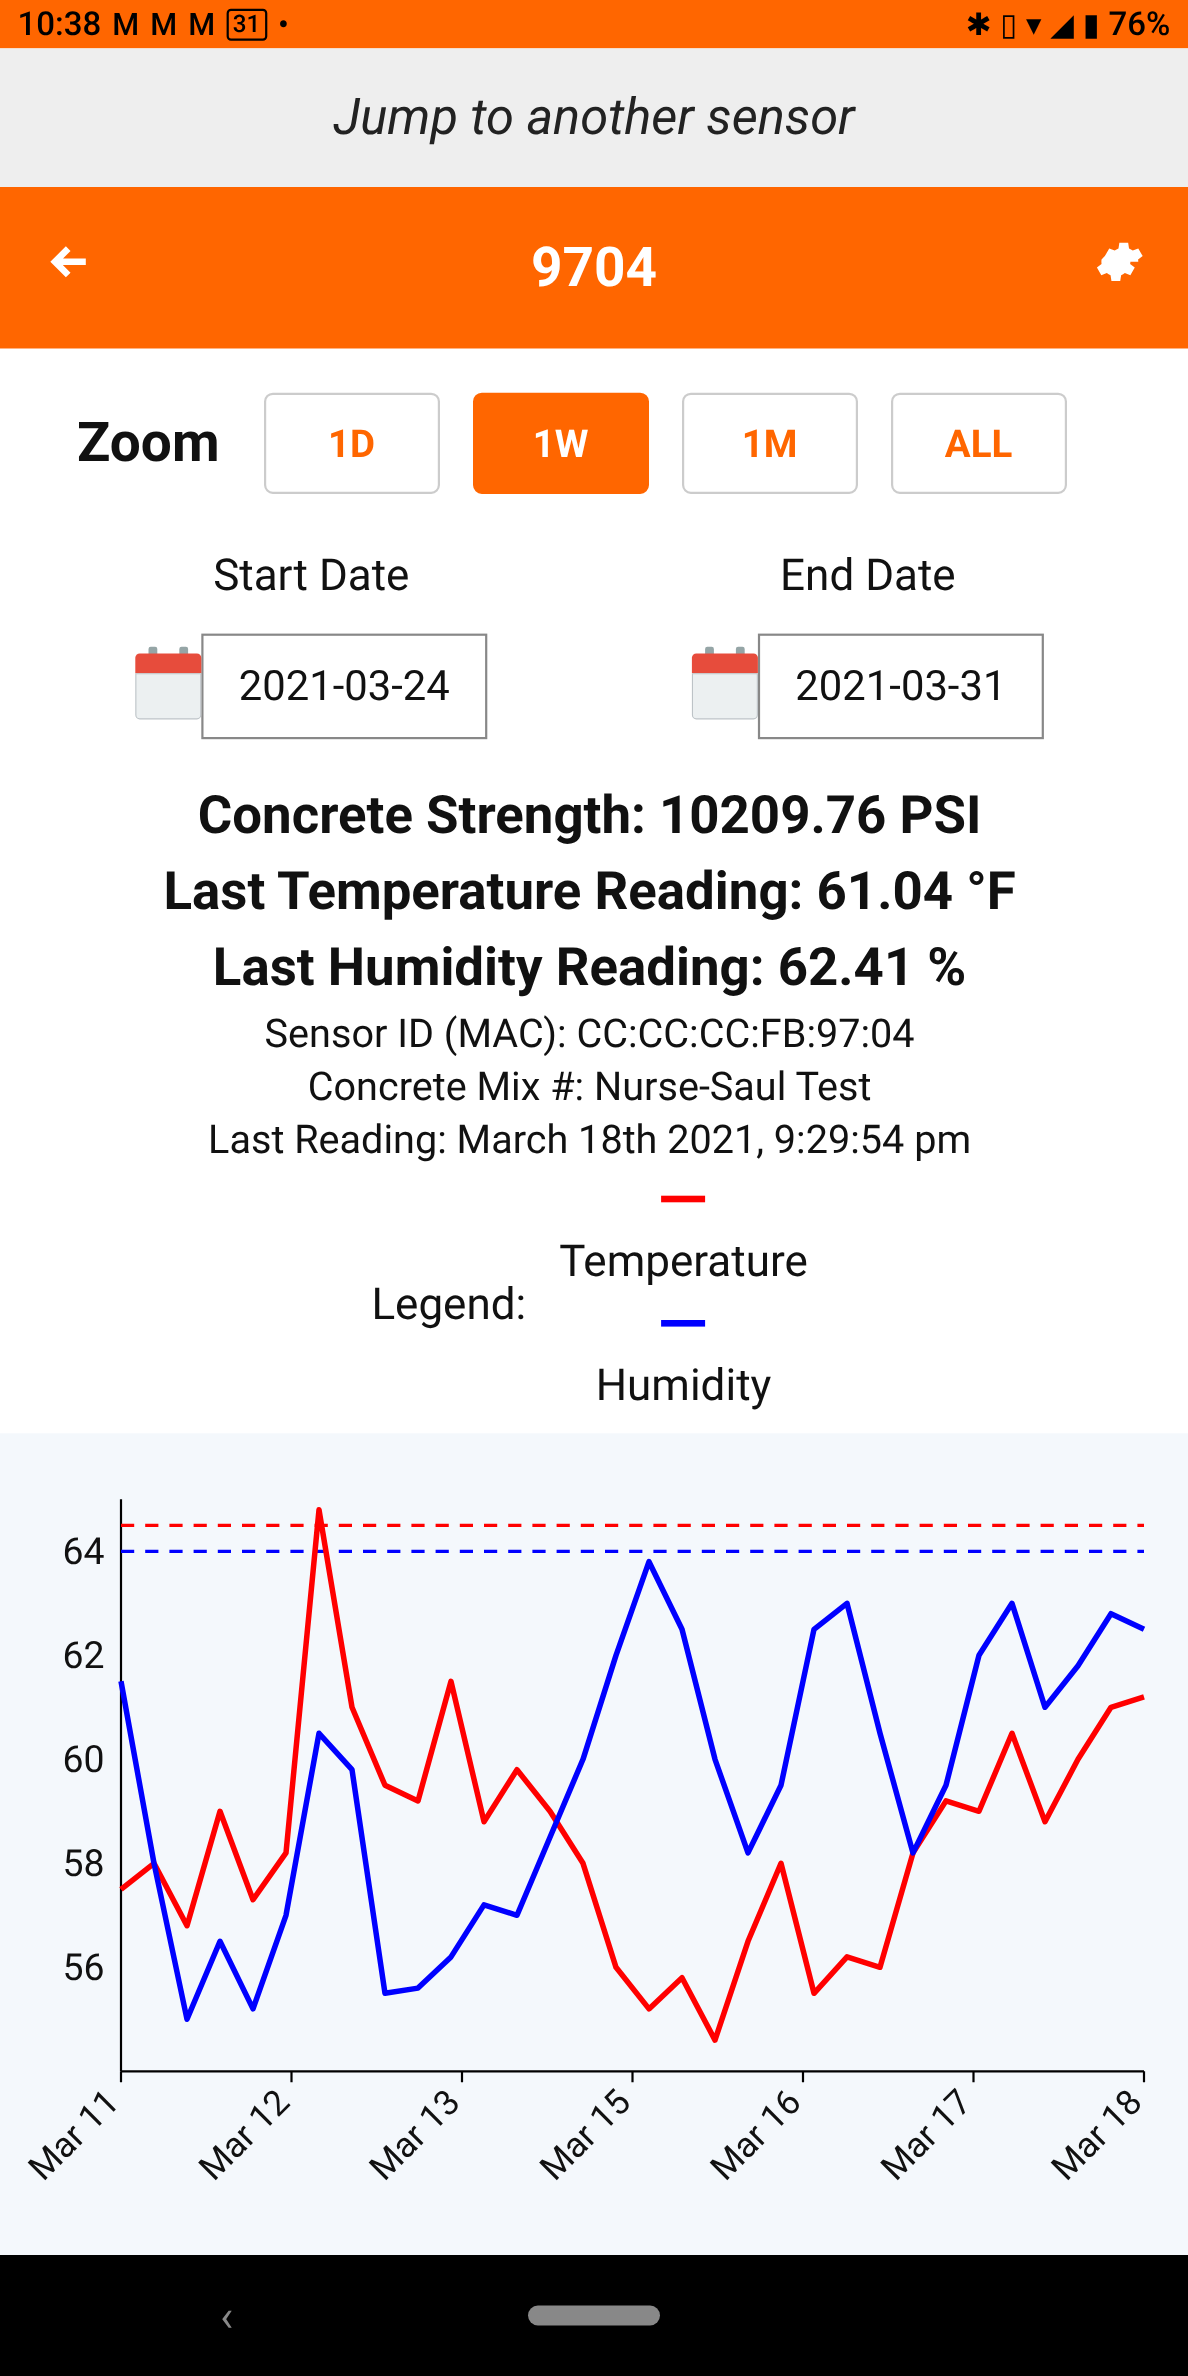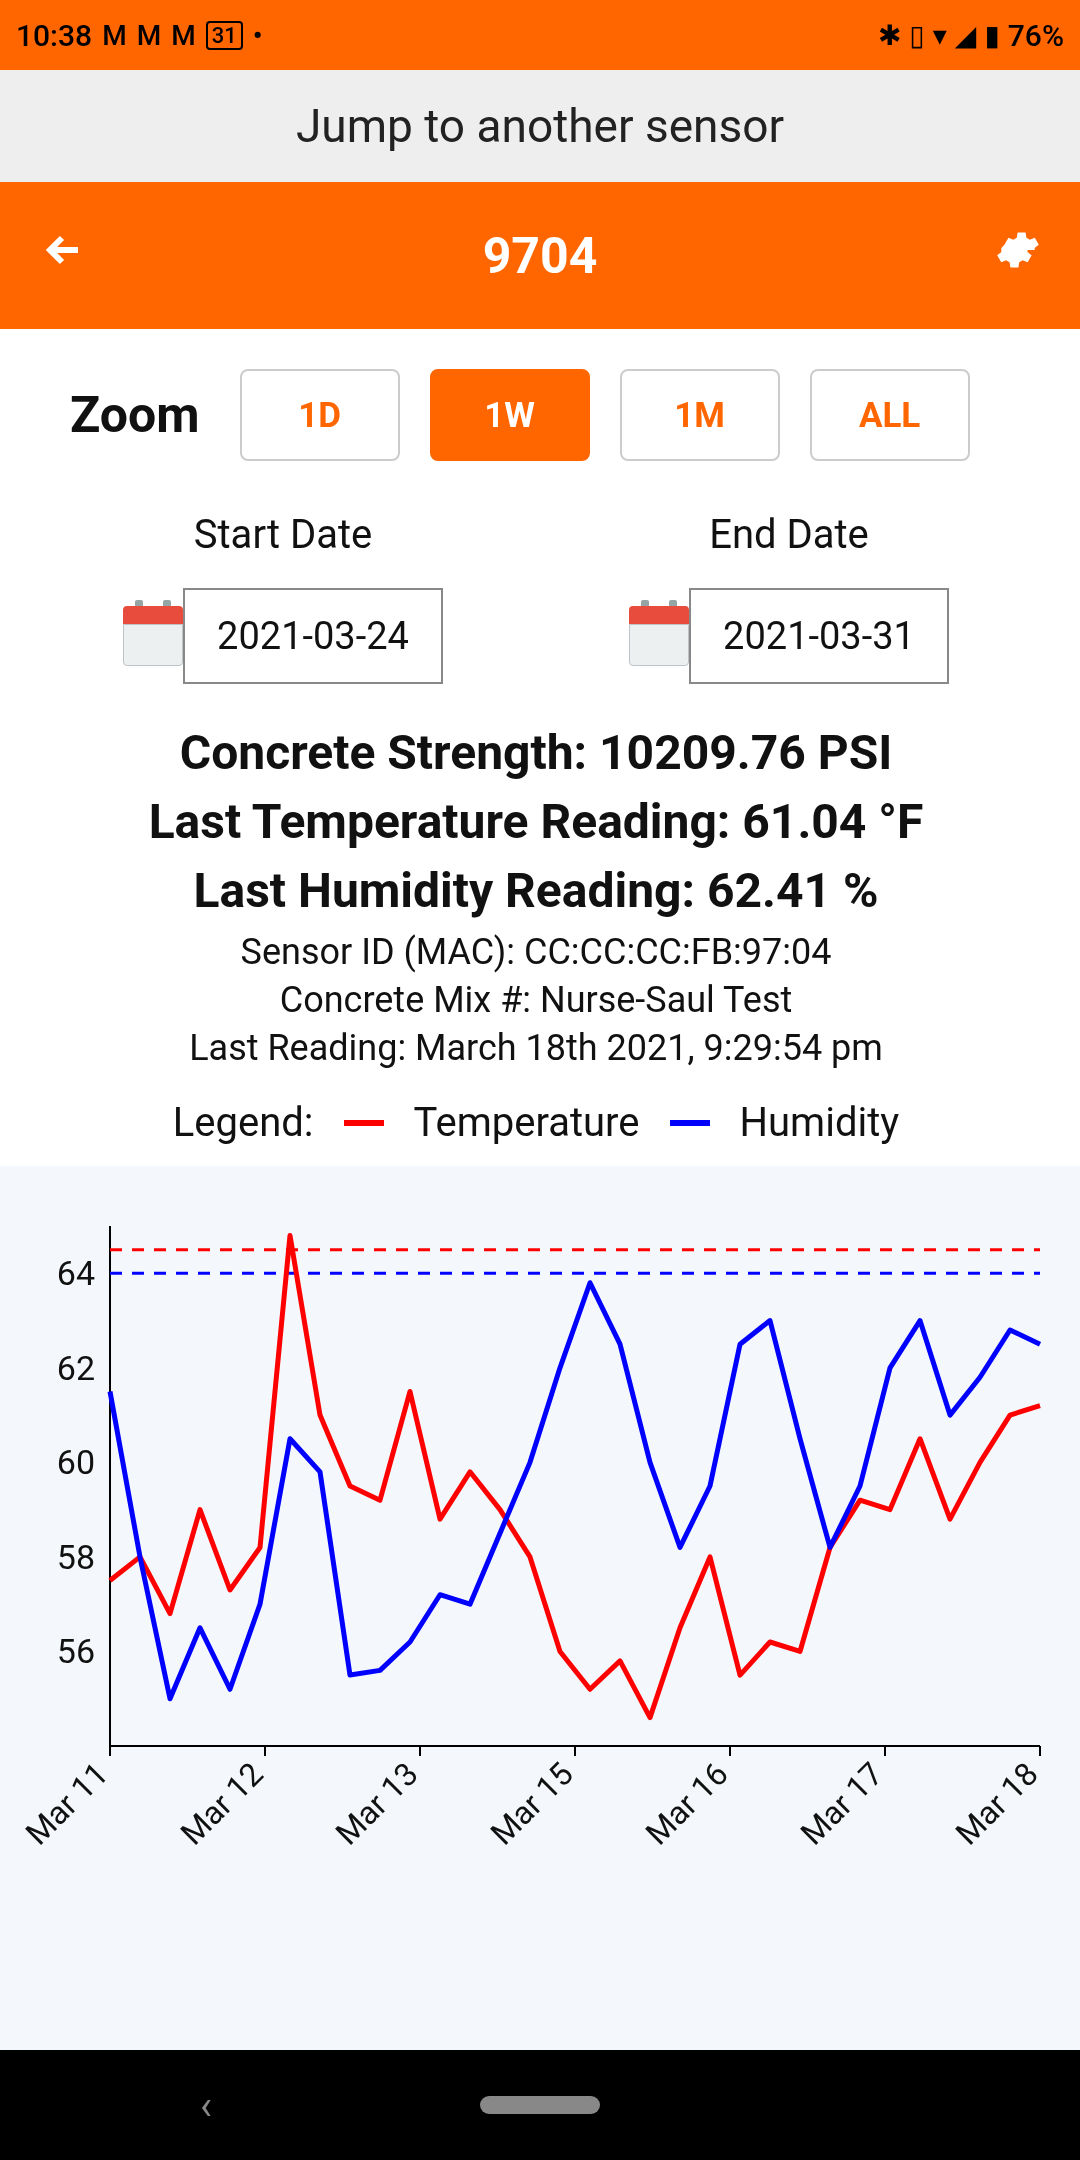--- a/index.html
+++ b/index.html
@@ -6,40 +6,41 @@
   body {
     width: 1080px;
     height: 2160px;
     font-family: -apple-system, Roboto, Arial, sans-serif;
     background: #fff;
     display: flex;
     flex-direction: column;
     overflow: hidden;
   }
   .status-bar {
-    height: 70px;
+    height: 44px;
     background: #ff6600;
     display: flex;
     justify-content: space-between;
     padding: 0 16px;
     color: #000;
     font-size: 30px;
     font-weight: 500;
   }
   .status-left { display: flex; align-items: center; gap: 10px; }
   .status-right { display: flex; align-items: center; gap: 8px; }
   .status-icon { font-size: 28px; }
   .jump-bar {
-    height: 112px;
+    height: 126px;
     background: #eeeeee;
     display: flex;
     align-items: center;
     justify-content: center;
     font-size: 46px;
     color: #222;
+    font-style: italic;
   }
   .title-bar {
     height: 147px;
     background: #ff6600;
     display: flex;
     align-items: center;
     justify-content: space-between;
     padding: 0 40px;
     color: #fff;
   }
@@ -205,21 +206,21 @@
     <div class="big">Concrete Strength: 10209.76 PSI</div>
     <div class="big">Last Temperature Reading: 61.04 °F</div>
     <div class="big">Last Humidity Reading: 62.41 %</div>
     <div class="small">Sensor ID (MAC): CC:CC:CC:FB:97:04</div>
     <div class="small">Concrete Mix #: Nurse-Saul Test</div>
     <div class="small">Last Reading: March 18th 2021, 9:29:54 pm</div>
   </div>
 
   <div class="legend-row">
     <span>Legend:</span>
-    <span id="legend-items" style="display:flex;align-items:center;gap:30px;">
+    <span id="legend-items" style="display:flex;align-items:center;gap:30px;flex-direction:column;">
         <div class="legend-line" style="background: rgb(255, 0, 0);"></div>
         <span>Temperature</span>
         <div class="legend-line" style="background: rgb(0, 0, 255);"></div>
         <span>Humidity</span>
       </span>
   </div>
 </div>
 
 <div class="chart-area">
   <svg class="chart-svg" id="chart-svg" viewBox="0 0 1040 680">

